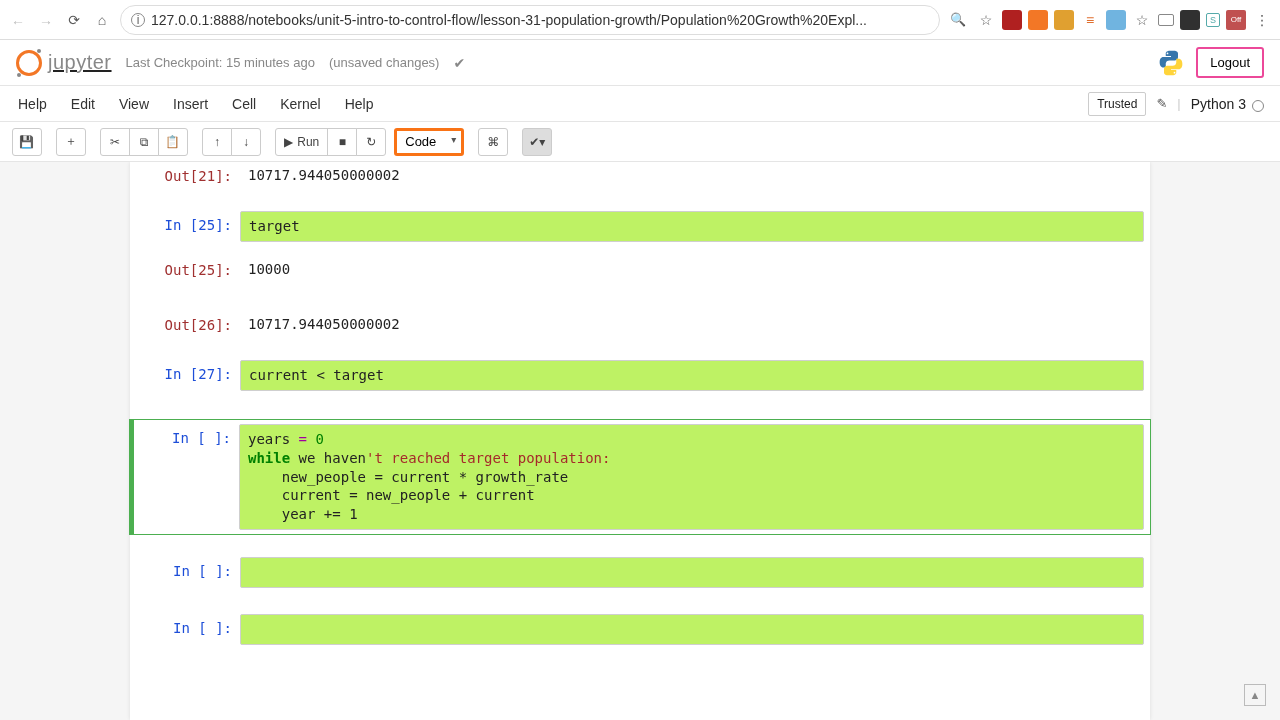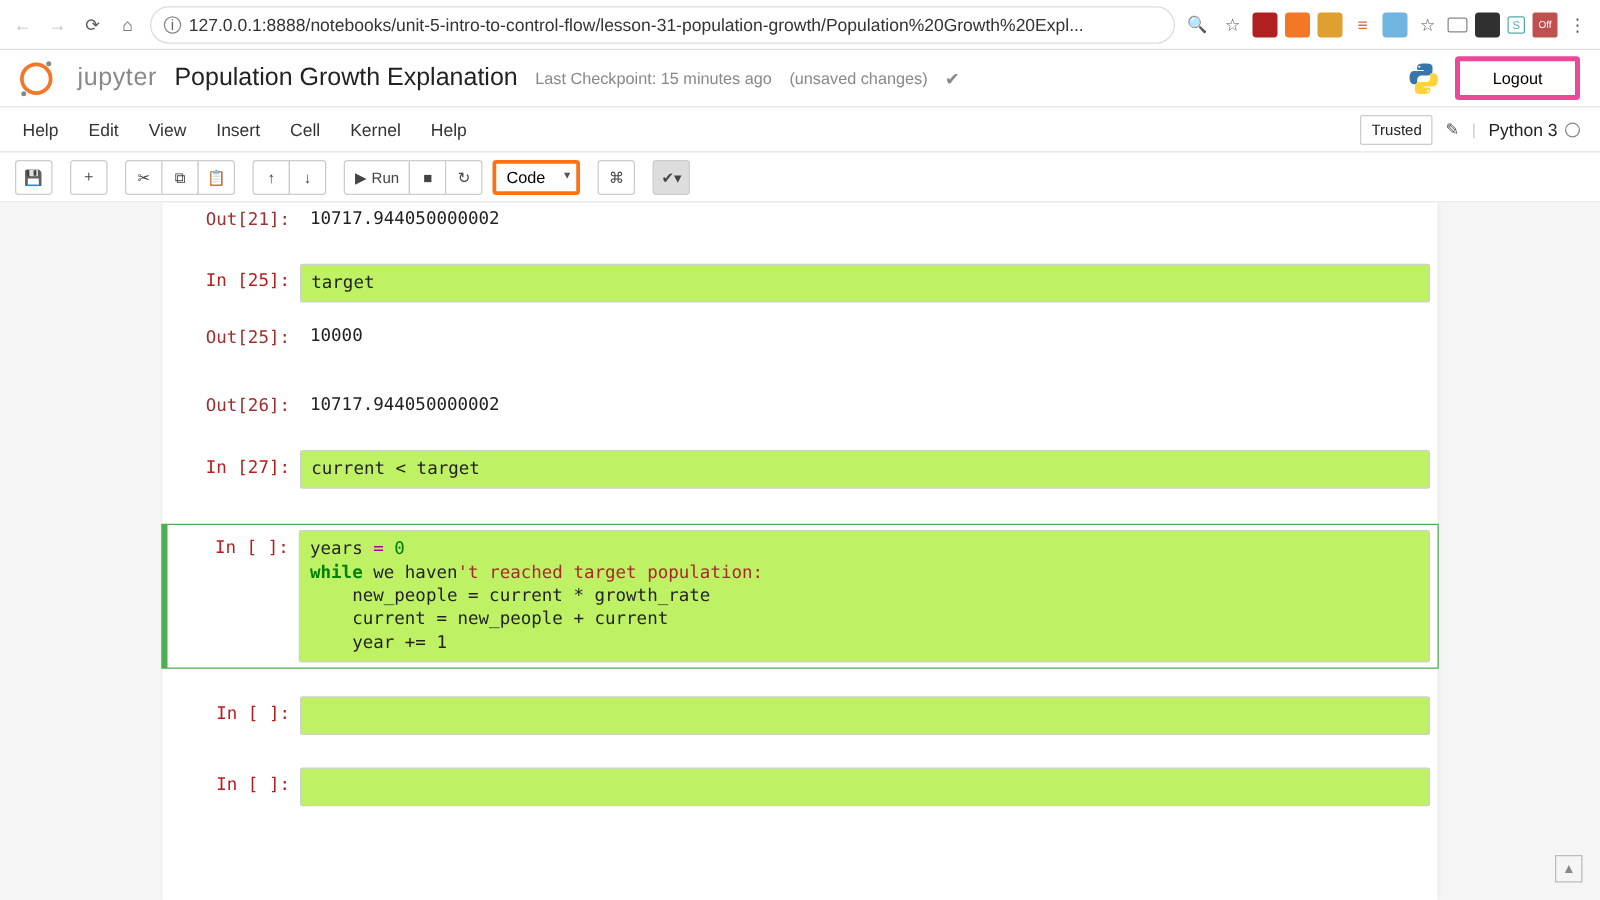--- a/index.html
+++ b/index.html
@@ -9,60 +9,60 @@
   .chrome .nav-ico, .chrome .ext-ico { width:20px; height:20px; display:flex; align-items:center; justify-content:center; color:#5a5a5a; font-size:14px; border-radius:3px;}
   .chrome .nav-ico.disabled { color:#c0c0c0; }
   .url-pill { flex:1; height:30px; border:1px solid #ddd; border-radius:16px; display:flex; align-items:center; padding:0 10px; gap:6px; color:#333; font-size:14px; overflow:hidden; white-space:nowrap;}
   .url-pill .info { font-size:12px; border:1px solid #888; border-radius:50%; width:14px; height:14px; display:flex; align-items:center; justify-content:center; color:#666;}
   .chrome-ext { display:flex; gap:6px; align-items:center; }
   .ext-ico { font-size:14px;}
   .dot { width:16px; height:16px; border-radius:50%; }
   
   .page { background:#fff; }
   .header { height:46px; padding:0 16px; display:flex; align-items:center; border-bottom:1px solid #e5e5e5; gap:14px;}
-  .jp-logo { display:flex; align-items:center; gap:20px;}
+  .jp-logo { display:flex; align-items:center; gap:6px;text-decoration:underline;}
   .jp-logo .circ { width:26px; height:26px; border:3px solid #f37726; border-radius:50%; position:relative;}
   .jp-logo .circ::before, .jp-logo .circ::after { content:""; position:absolute; width:4px; height:4px; background:#888; border-radius:50%;}
   .jp-logo .circ::before { top:-4px; right:-2px;}
   .jp-logo .circ::after { bottom:-4px; left:-2px;}
   .jp-logo .word { font-size:20px; color:#888; letter-spacing:0.5px;}
   .title { font-size:20px; color:#222; font-weight:400;}
   .checkpoint { font-size:13px; color:#888;}
   .unsaved { font-size:13px; color:#888;}
   .check-ico { color:#888; font-size:14px;}
   .header-right { margin-left:auto; display:flex; align-items:center; gap:10px;}
   .py-logo { width:30px; height:30px; display:flex; align-items:center; justify-content:center;}
-  .logout-btn { border:4px solid #ec4899; background:#fff; padding:6px 26px; border-radius:3px; font-size:13px; cursor:pointer;}
+  .logout-btn { border:2px solid #ec4899; background:#fff; padding:6px 12px; border-radius:3px; font-size:13px; cursor:pointer;}
   
   .menubar { height:36px; border-bottom:1px solid #e5e5e5; padding:0 16px; display:flex; align-items:center; gap:20px;}
   .menubar .menu-item { font-size:14px; color:#333; cursor:pointer; padding:4px 2px;}
   .menubar-right { margin-left:auto; display:flex; align-items:center; gap:10px;}
   .trusted { border:1px solid #ccc; padding:4px 8px; font-size:12px; border-radius:2px;}
   .pencil-ico { font-size:13px; color:#555; cursor:pointer;}
-  .kernel { font-size:14px; display:flex; align-items:center; gap:6px;}
+  .kernel { font-size:14px; display:flex; align-items:flex-end; gap:6px;}
   .k-circle { width:12px; height:12px; border:1px solid #888; border-radius:50%;}
   
   .toolbar { height:40px; border-bottom:1px solid #e5e5e5; padding:0 12px; display:flex; align-items:center; gap:4px;}
   .tb-group { display:flex; }
   .tb-btn { border:1px solid #ccc; background:#fff; width:30px; height:28px; display:flex; align-items:center; justify-content:center; font-size:12px; color:#444; cursor:pointer; margin-left:-1px;}
   .tb-btn:first-child { margin-left:0; border-top-left-radius:3px; border-bottom-left-radius:3px;}
   .tb-btn:last-child { border-top-right-radius:3px; border-bottom-right-radius:3px;}
   .tb-btn.wide { width:auto; padding:0 8px; gap:4px;}
   .tb-select { border:3px solid #f97316; height:28px; padding:0 24px 0 8px; border-radius:3px; font-size:13px; background:#fff; appearance:none; position:relative;}
   .select-wrap { position:relative; margin-left:4px;}
   .select-wrap::after { content:"▾"; position:absolute; right:8px; top:6px; font-size:10px; color:#555; pointer-events:none;}
   .tb-btn.active { background:#ddd;}
   .toolbar .sep { width:6px;}
   
   .notebook-bg { background:#f5f5f5; padding:0; height:calc(720px - 40px - 46px - 36px - 40px); overflow-y:auto; position:relative;}
   .notebook { width:1020px; margin:0 auto; background:#fff; min-height:100%; padding:0 0 30px 0; box-shadow: 0 0 4px rgba(0,0,0,0.1);}
   .cell { display:flex; padding:4px 6px 4px 0; }
   .cell.first-out { padding-top:0;}
   .prompt { width:110px; flex-shrink:0; text-align:right; padding:6px 8px 0 11px; font-family: "Menlo","Consolas",monospace; font-size:14px;}
-  .prompt.in { color:#b91c1c;}
+  .prompt.in { color:#1d4ed8;}
   .prompt.out { color:#a03030;}
   .cell-body { flex:1; }
   .code-input { border:1px solid #cfcfcf; border-radius:2px; background:#bef264; padding:5px 8px; font-family:"Menlo","Consolas",monospace; font-size:14px; line-height:1.35; white-space:pre; min-height:18px;}
   .output-text { padding:5px 8px 2px 8px; font-family:"Menlo","Consolas",monospace; font-size:14px;}
   .cell.selected { border:1px solid #4caf50; border-left:5px solid #4caf50; margin-left:-1px; margin-right:-1px; padding-left:0;}
   .cell.selected .prompt { width:105px;}
   .gap { height:6px;}
   .gap-lg { height:18px;}
   
   .kw { color:#008000; font-weight:bold;}
@@ -100,21 +100,20 @@
   </div>
 </div>
 
 <div class="page">
 
   <div class="header">
     <div class="jp-logo">
       <div class="circ"></div>
       <span class="word">jupyter</span>
     </div>
-    <span class="title">Population Growth Explanation</span>
     <span class="checkpoint">Last Checkpoint: 15 minutes ago</span>
     <span class="unsaved">(unsaved changes)</span>
     <span class="check-ico">✔</span>
     <div class="header-right">
       <div class="py-logo">
         <svg width="28" height="28" viewBox="0 0 32 32">
             <path fill="#3776ab" d="M15 2c-5 0-5 3-5 3v3h6v1H7s-4 0-4 6 4 6 4 6h3v-4s0-4 4-4h6s4 0 4-4V5s0-3-5-3h-4zm-3 2a1 1 0 110 2 1 1 0 010-2z"></path>
             <path fill="#ffd43b" d="M17 30c5 0 5-3 5-3v-3h-6v-1h9s4 0 4-6-4-6-4-6h-3v4s0 4-4 4h-6s-4 0-4 4v4s0 3 5 3h4zm3-2a1 1 0 110-2 1 1 0 010 2z"></path>
           </svg>
       </div>

